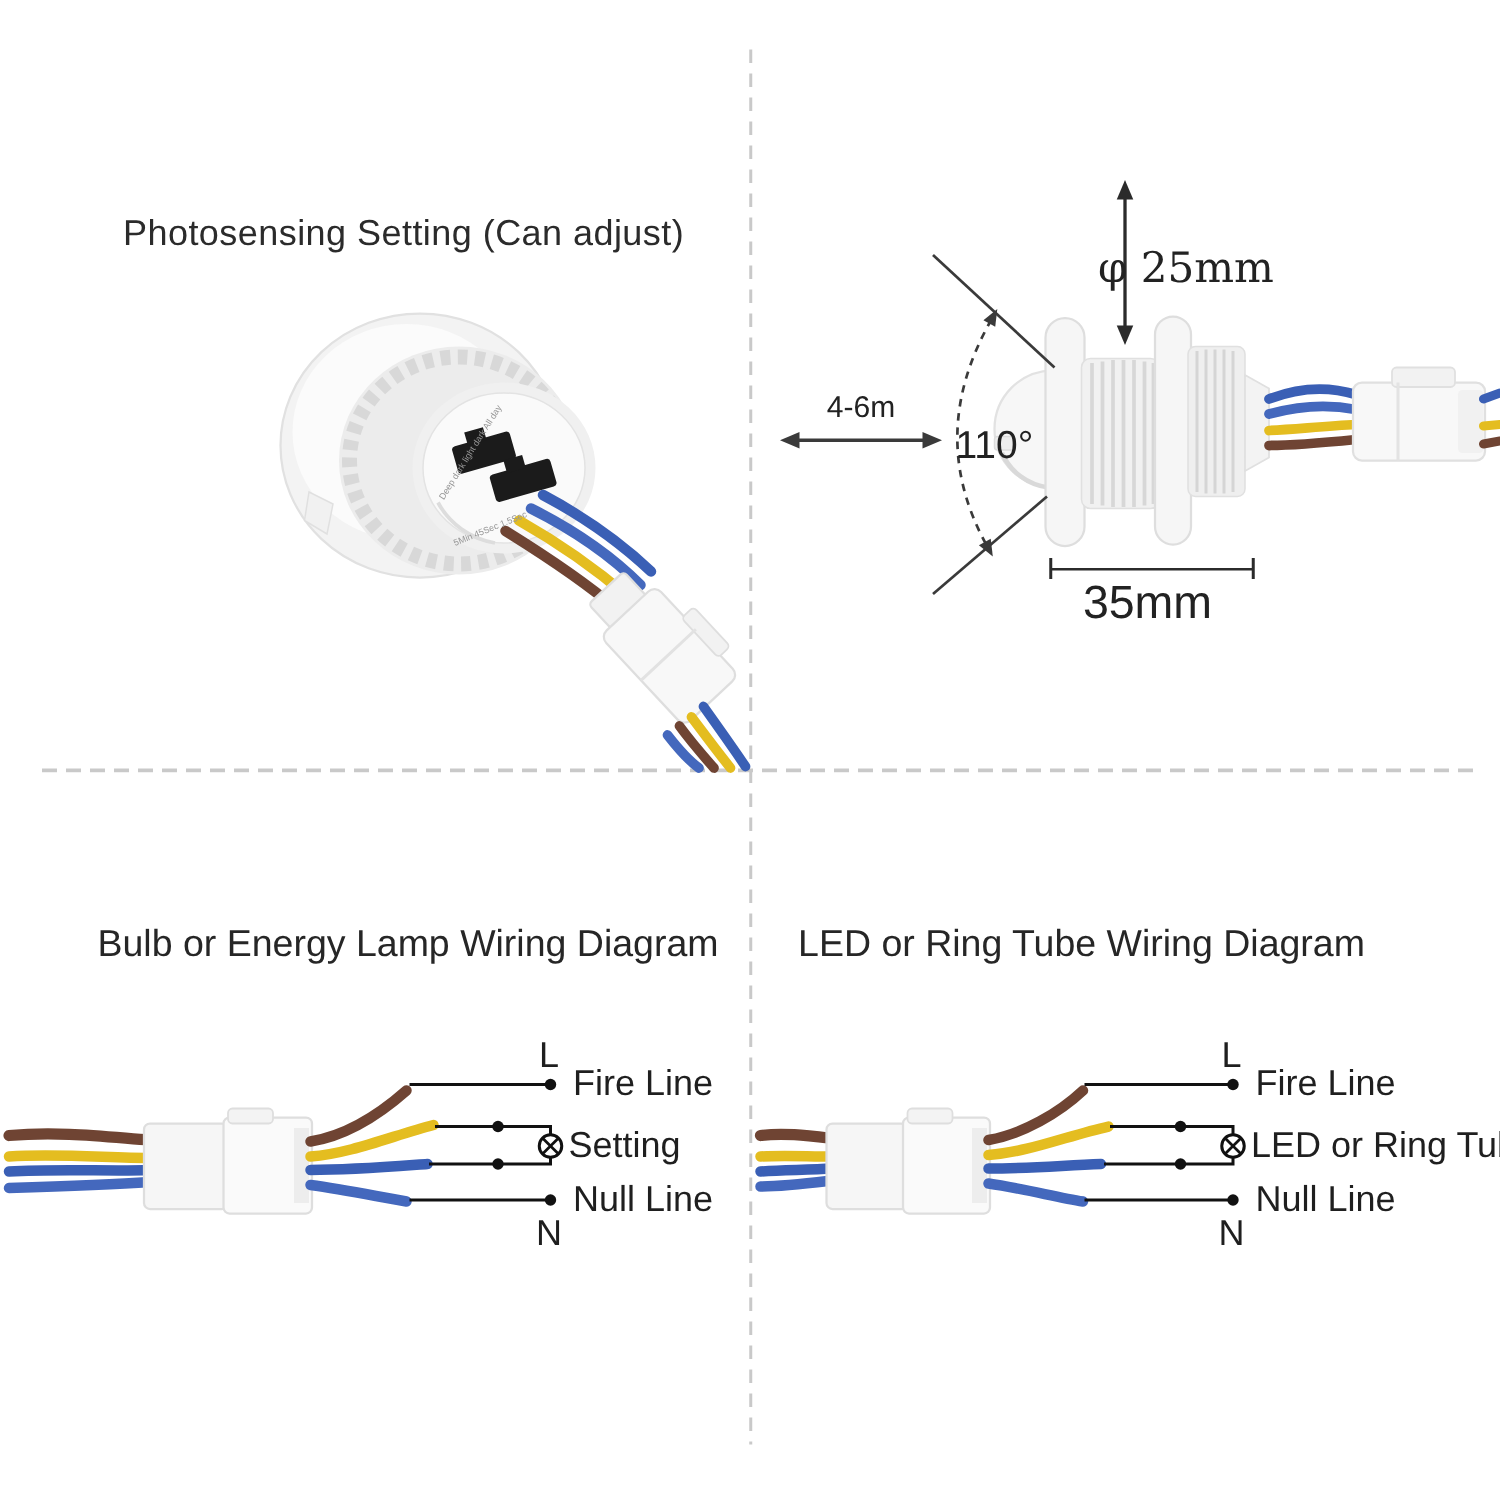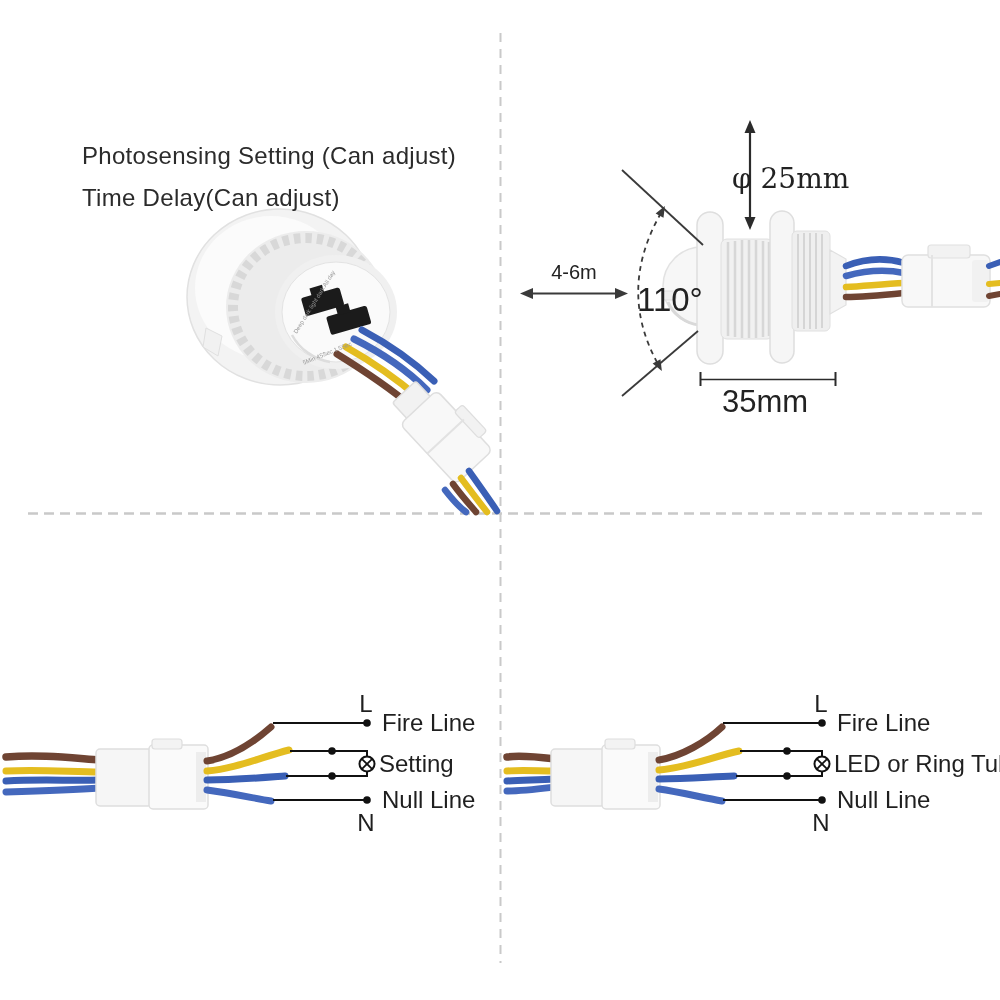--- a/index.html
+++ b/index.html
@@ -207,30 +207,31 @@
       </g>
       <g stroke="#111111" fill="#ffffff">
         <circle cx="822" cy="764" r="7.5" stroke-width="2"></circle>
         <line x1="816.8" y1="758.8" x2="827.2" y2="769.2" stroke-width="1.8"></line>
         <line x1="827.2" y1="758.8" x2="816.8" y2="769.2" stroke-width="1.8"></line>
       </g>
     </g>
   </svg>
 
   <div class="caption" style="left:82px;top:144px;">Photosensing Setting (Can adjust)</div>
-  <div class="caption" style="left:82px;top:186px;">Time Delay(Can adjust)</div>
 
   <div class="face-text" style="left:295px;top:330px;transform:rotate(-58deg);">Deep dark light dark All day</div>
   <div class="face-text" style="left:303px;top:360px;transform:rotate(-22deg);">5Min 45Sec 1.5Sec</div>
 
   <div class="dim serif" style="left:732px;top:165px;font-size:28px;">φ 25mm</div>
   <div class="dim center" style="left:574px;top:262px;font-size:20px;">4-6m</div>
-  <div class="dim" style="left:637px;top:283px;font-size:33px;">110°</div>
+  <div class="dim" style="left:637px;top:283px;font-size:26px;">110°</div>
   <div class="dim center" style="left:765px;top:386px;font-size:31px;">35mm</div>
 
+  <div class="title" style="left:272px;top:617px;">Bulb or Energy Lamp Wiring Diagram</div>
+  <div class="title" style="left:721px;top:617px;">LED or Ring Tube Wiring Diagram</div>
 
   <div class="lbl center" style="left:366px;top:692px;">L</div>
   <div class="lbl" style="left:382px;top:711px;">Fire Line</div>
   <div class="lbl" style="left:379px;top:752px;">Setting</div>
   <div class="lbl" style="left:382px;top:788px;">Null Line</div>
   <div class="lbl center" style="left:366px;top:811px;">N</div>
 
   <div class="lbl center" style="left:821px;top:692px;">L</div>
   <div class="lbl" style="left:837px;top:711px;">Fire Line</div>
   <div class="lbl" style="left:834px;top:752px;">LED or Ring Tube</div>

